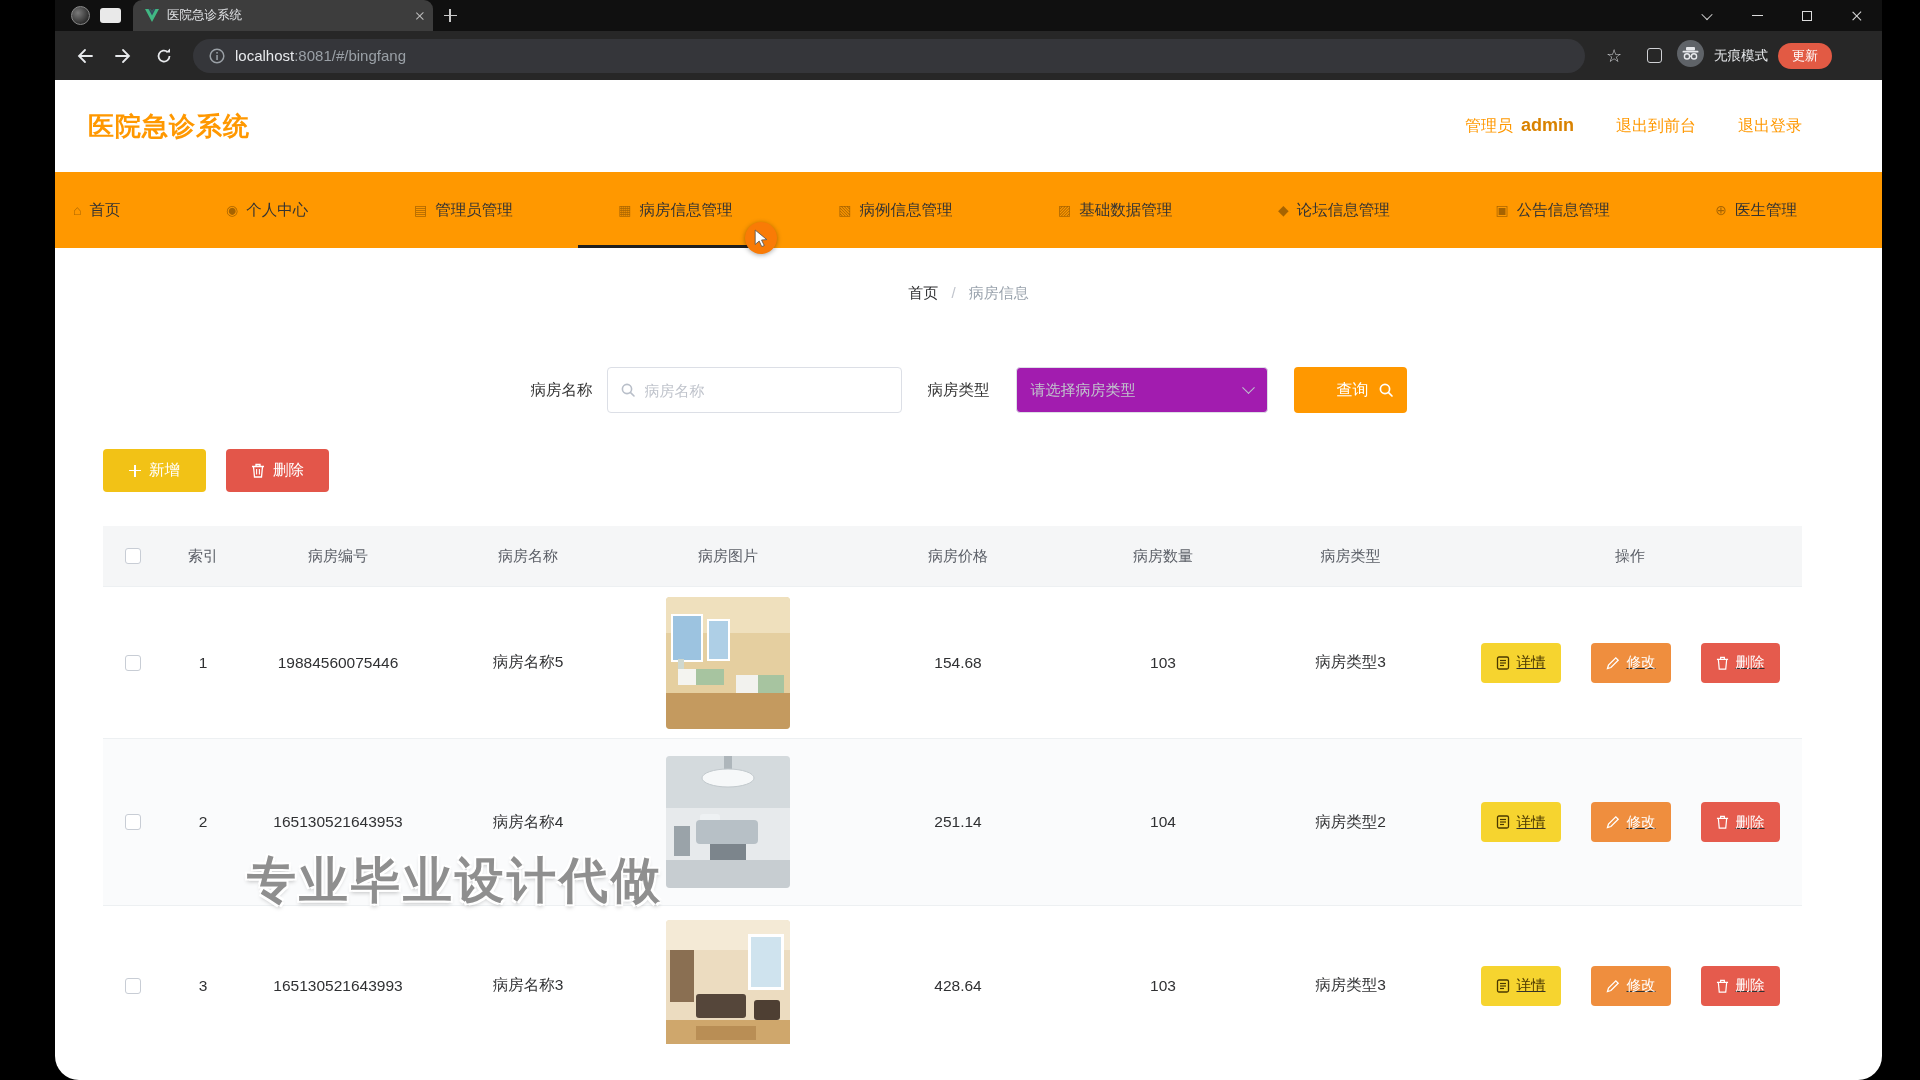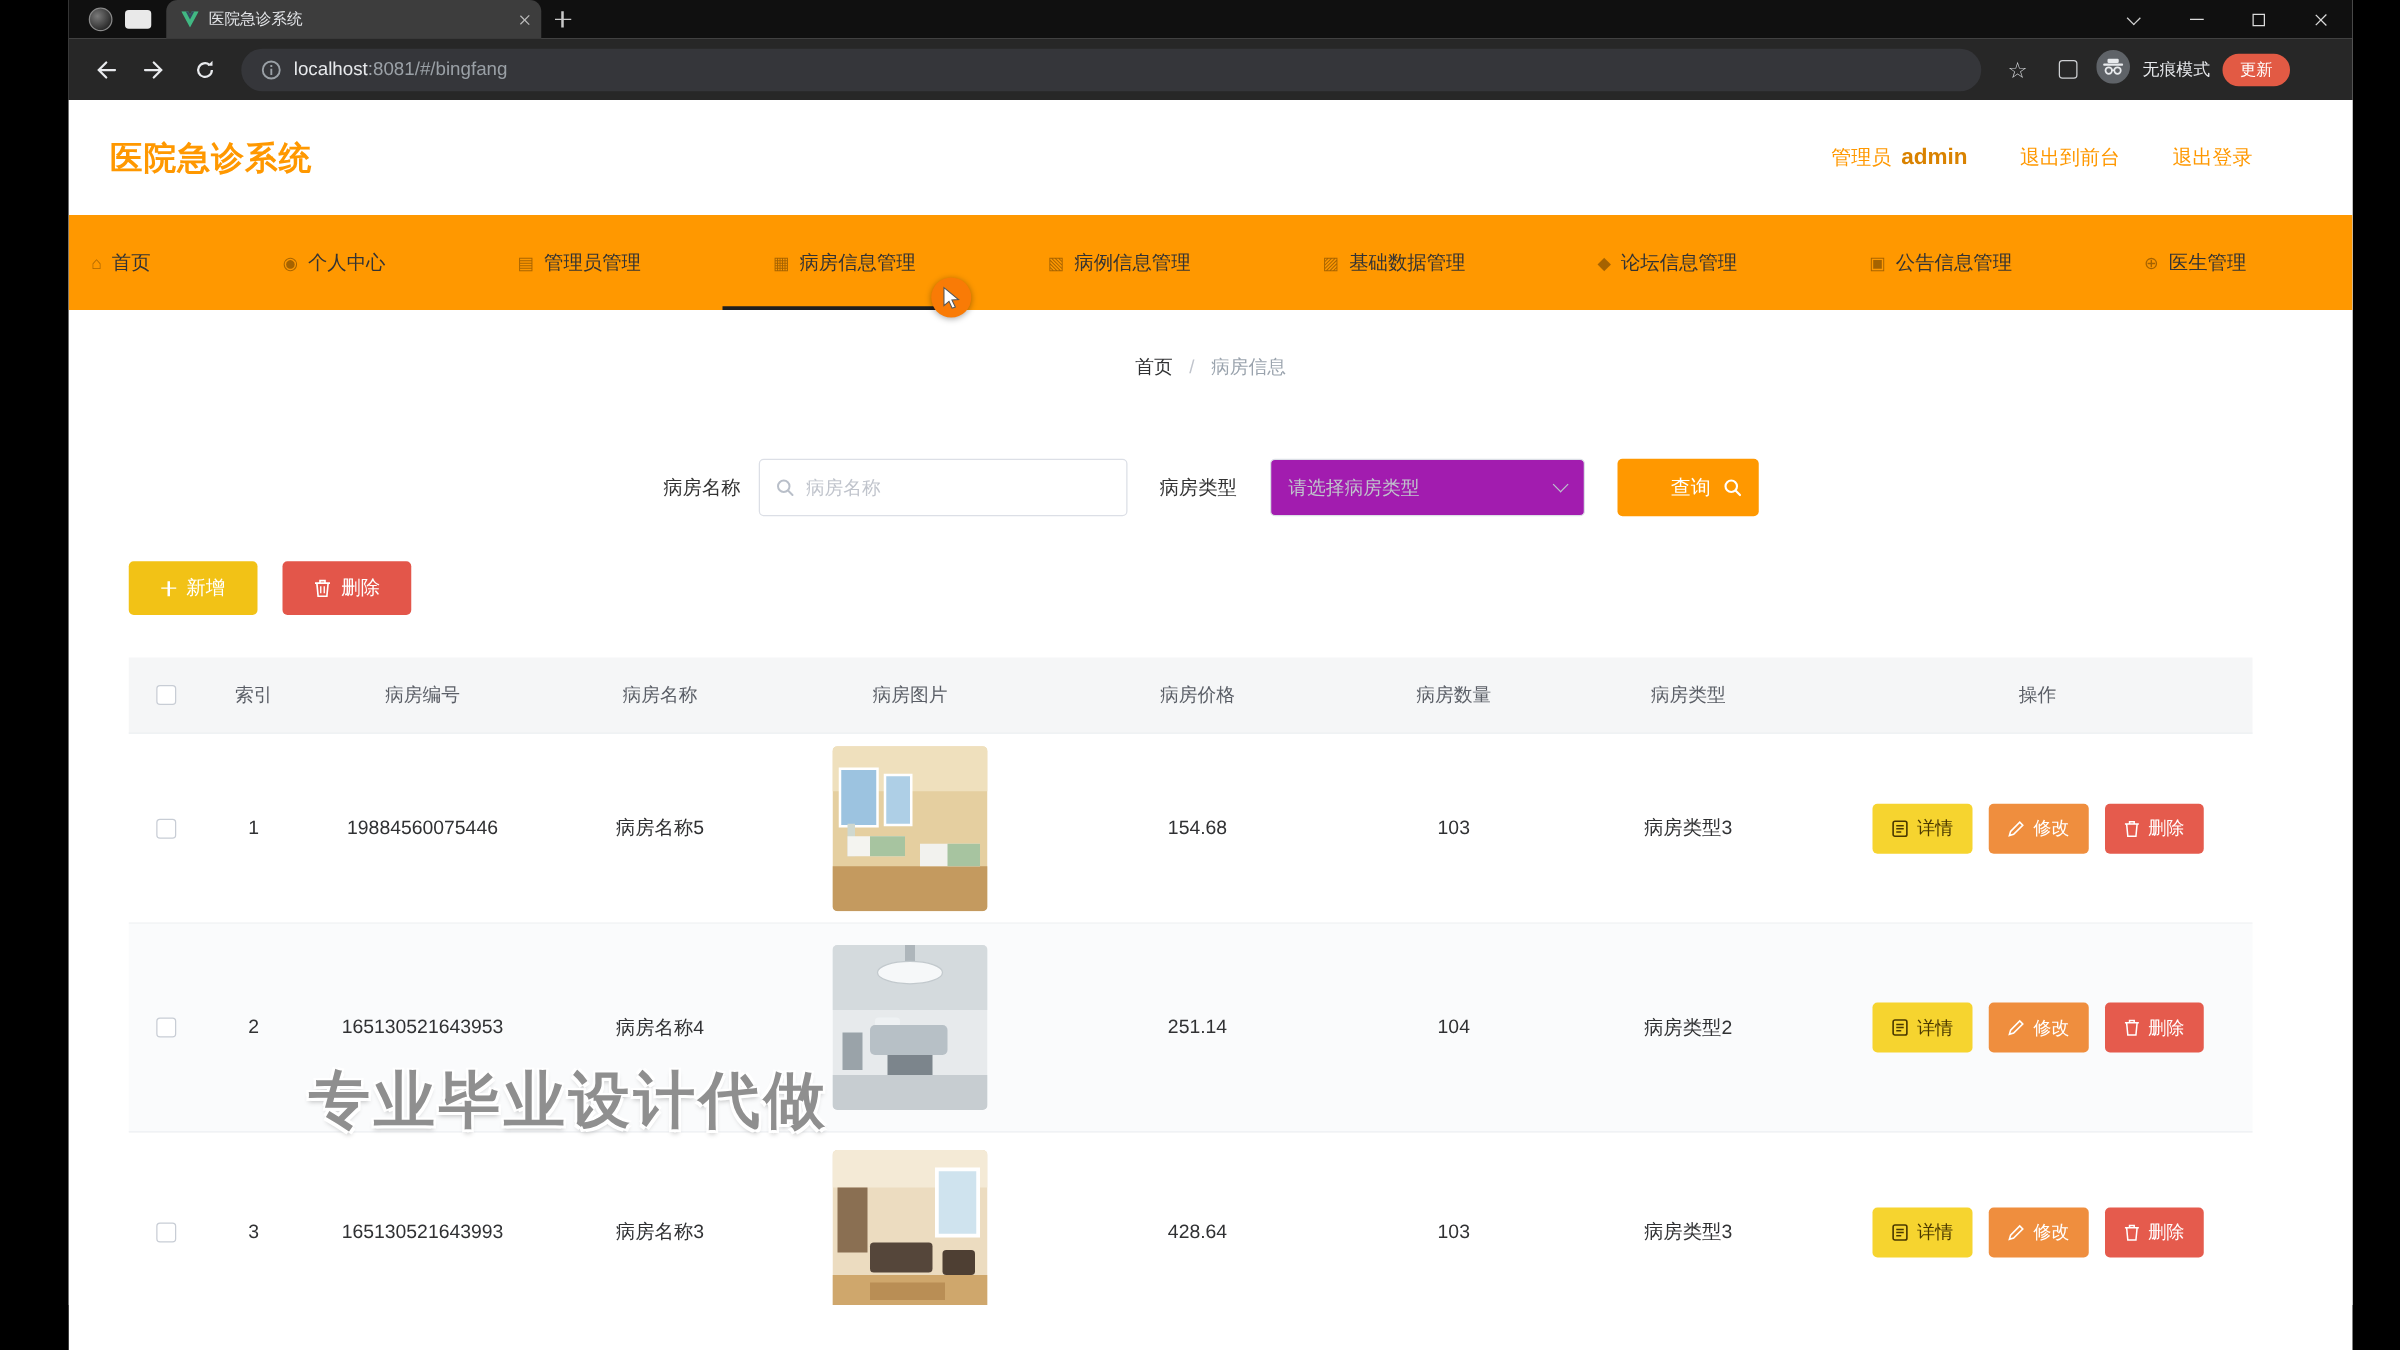--- a/index.html
+++ b/index.html
@@ -1,19 +1,19 @@
 <!DOCTYPE html>
 <html><head>
 <meta charset="utf-8">
 <style>
   *{margin:0;padding:0;box-sizing:border-box;}
   html,body{width:1920px;height:1080px;overflow:hidden;background:#000;
     font-family:"Liberation Sans","DejaVu Sans",sans-serif;}
   .browser{position:absolute;left:55px;top:0;width:1827px;height:1080px;background:#fff;
-    display:flex;flex-direction:column;}
+    display:flex;flex-direction:column;border-radius:24px;}
 
   
   .tabstrip{flex:0 0 31px;height:31px;background:#101010;display:flex;align-items:center;}
   .ts-globe{width:19px;height:19px;border-radius:50%;margin:0 10px 0 16px;
     background:radial-gradient(circle at 35% 35%,#7a7a7a,#2a2a2a 75%);border:1px solid #8a8a8a;}
   .ts-screen{width:21px;height:15px;background:#e9e9e9;border-radius:3px;margin-right:12px;}
   .tab{width:300px;height:31px;background:#3d3d3d;border-radius:9px 9px 0 0;
     display:flex;align-items:center;gap:8px;padding:0 8px 0 12px;}
   .vue-ic{flex:0 0 14px;}
   .tab-title{color:#e3e5e8;font-size:12.5px;flex:1;white-space:nowrap;overflow:hidden;}
@@ -114,21 +114,21 @@
   
   .table{margin:34px 80px 0 48px;width:1699px;font-size:15.5px;color:#303133;}
   .trow{display:grid;grid-template-columns:60px 80px 190px 190px 210px 250px 160px 215px 344px;
     align-items:center;justify-items:center;border-bottom:1px solid #edf0f2;}
   .thead{height:61px;background:#f5f6f7;color:#5a5e66;font-size:15px;}
   .r1{height:152px;}
   .r2{height:167px;background:#fafbfc;}
   .r3{height:160px;}
   .cbx{width:16px;height:16px;border:1px solid #c8cdd5;border-radius:3px;background:#fff;cursor:pointer;}
   .photo{width:124px;height:132px;border-radius:4px;display:block;}
-  .ops{display:flex;gap:13px;}
+  .ops{display:flex;gap:30px;text-decoration:underline;}
   .op{height:40px;padding:0 15px;border:none;border-radius:4px;display:flex;align-items:center;gap:7px;
     font-size:14.5px;cursor:pointer;font-family:inherit;}
   .op-detail{background:#f6d42f;color:#4a3800;}
   .op-edit{background:#ef8e3e;color:#fff;}
   .op-del{background:#e55b4d;color:#fff;}
 
   .watermark{position:absolute;left:192px;top:768px;font-size:49px;font-weight:bold;color:#8f8f8f;
     letter-spacing:3px;z-index:5;pointer-events:none;white-space:nowrap;
     text-shadow:-2px -2px 0 #fff,2px -2px 0 #fff,-2px 2px 0 #fff,2px 2px 0 #fff,0 3px 4px rgba(0,0,0,.25);}
 </style>

